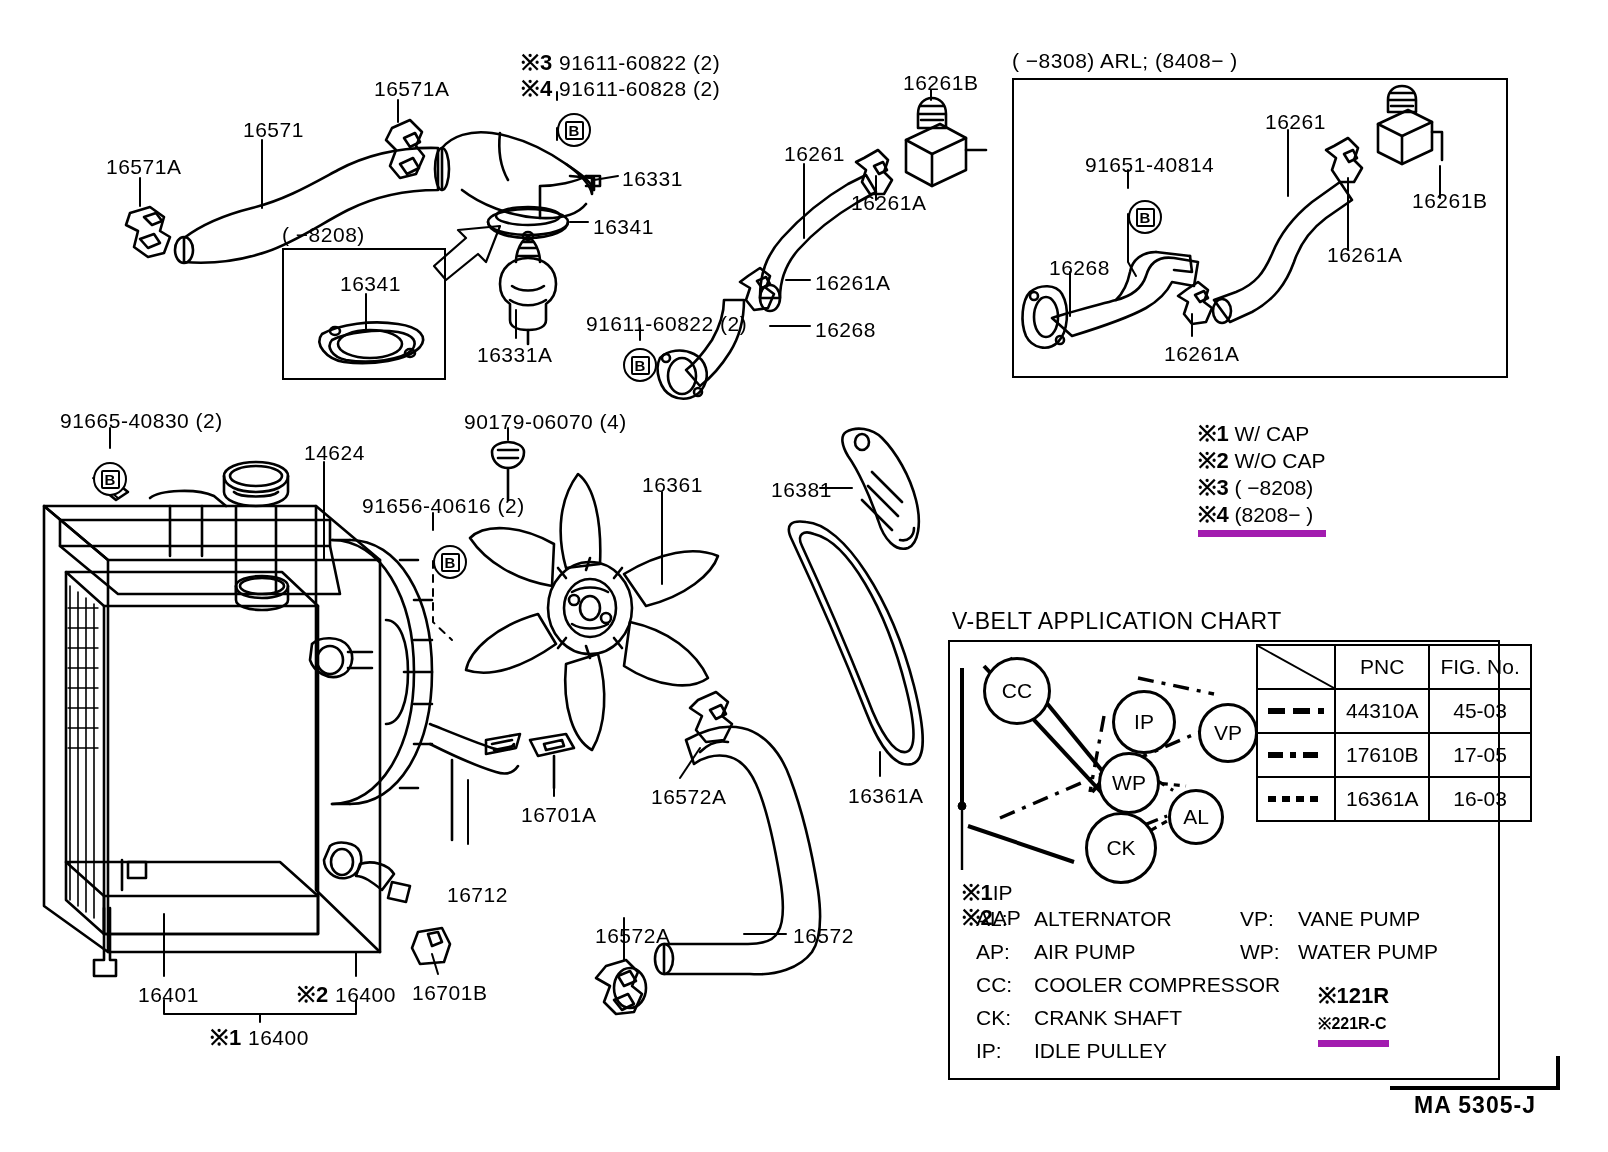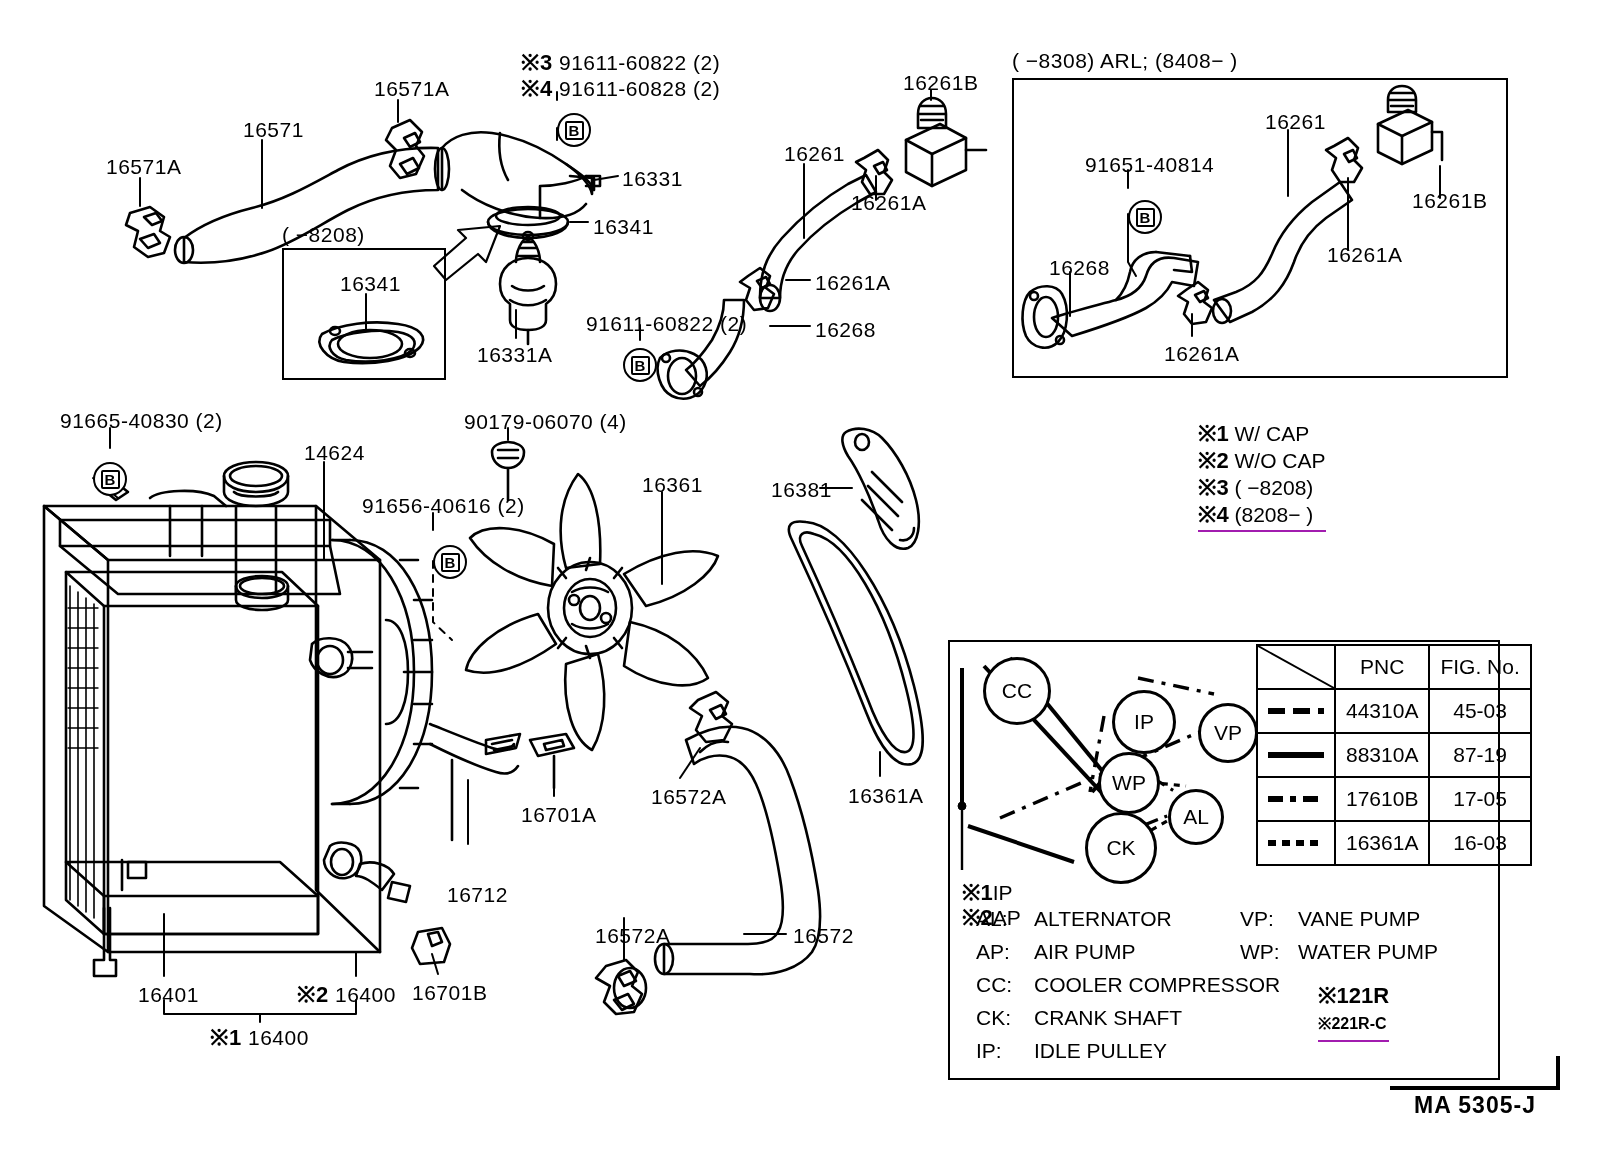--- a/index.html
+++ b/index.html
@@ -16,21 +16,21 @@
        padding:4px 10px;height:44px;box-sizing:border-box;}
   .swatch{width:74px;}
   .sw{display:block;width:56px;height:0;margin:0 auto;border-top:6px solid #000;}
   .sw.dash{border-top:none;height:6px;background:
       repeating-linear-gradient(to right,#000 0 17px,transparent 17px 25px);}
   .sw.solid{border-top:none;height:6px;background:#000;}
   .sw.dashdot{border-top:none;height:6px;background:
       repeating-linear-gradient(to right,#000 0 15px,transparent 15px 22px,#000 22px 28px,transparent 28px 35px);}
   .sw.dots{border-top:none;height:6px;background:
       repeating-linear-gradient(to right,#000 0 8px,transparent 8px 14px);}
-  .ul{border-bottom:2px solid #a21caf;padding-bottom:2px;}
+  .ul{border-bottom:7px solid #a21caf;padding-bottom:2px;}
   .pulley{position:absolute;border:3px solid #000;border-radius:50%;
       display:flex;align-items:center;justify-content:center;font-size:21px;background:#fff;}
   .bcirc{position:absolute;width:30px;height:30px;border:2.5px solid #000;border-radius:50%;
       display:flex;align-items:center;justify-content:center;font-size:19px;font-weight:bold;background:#fff;}
   .bcirc::before{content:"";position:absolute;width:15px;height:15px;border:2px solid #000;border-radius:2px;}
   .bchar{position:relative;z-index:2;font-size:15px;font-weight:bold;}
 </style>
 </head>
 <body>
 
@@ -322,20 +322,21 @@
   <div class="box" style="left:1012px;top:78px;width:496px;height:300px;"></div>
   <div class="lbl" style="left:1012px;top:50px;">(    −8308) ARL; (8408−        )</div>
 
   <div id="notes-block" style="position:absolute;left:1198px;top:420px;">
       <div style="font-size: 21px; white-space: nowrap; line-height: 27px;"><span class="mark">※1</span> <span>W/ CAP</span></div>
       <div style="font-size: 21px; white-space: nowrap; line-height: 27px; text-align: center;"><span class="mark">※2</span> <span>W/O  CAP</span></div>
       <div style="font-size: 21px; white-space: nowrap; line-height: 27px;"><span class="mark">※3</span> <span>(          −8208)</span></div>
       <div class="ul" style="font-size: 21px; white-space: nowrap; line-height: 27px;"><span class="mark">※4</span> <span>(8208−          )</span></div>
     </div>
 
+  <div class="lbl big" style="left:952px;top:610px;">V-BELT APPLICATION CHART</div>
   <div class="box" style="left:948px;top:640px;width:552px;height:440px;"></div>
 
   <svg viewBox="0 0 1608 1152">
     <g fill="none" stroke="#000">
 
       <path d="M984,666 L1114,806" stroke-width="4"></path>
       <path d="M1010,658 L1126,800" stroke-width="4"></path>
       <path d="M962,668 L962,806" stroke-width="4"></path>
       <path d="M968,826 L1074,862" stroke-width="4"></path>
       <path d="M1092,792 L1122,758" stroke-width="4"></path>
@@ -392,27 +393,20 @@
         <th>FIG. No.</th>
       </tr>
     </thead>
     <tbody id="vb-body">
         <tr>
           <td class="swatch">
             <span class="sw dash"></span>
           </td>
           <td>44310A</td>
           <td>45-03</td>
-        </tr>
-        <tr>
-          <td class="swatch">
-            <span class="sw solid"></span>
-          </td>
-          <td>88310A</td>
-          <td>87-19</td>
         </tr>
         <tr>
           <td class="swatch">
             <span class="sw dashdot"></span>
           </td>
           <td>17610B</td>
           <td>17-05</td>
         </tr>
         <tr>
           <td class="swatch">

